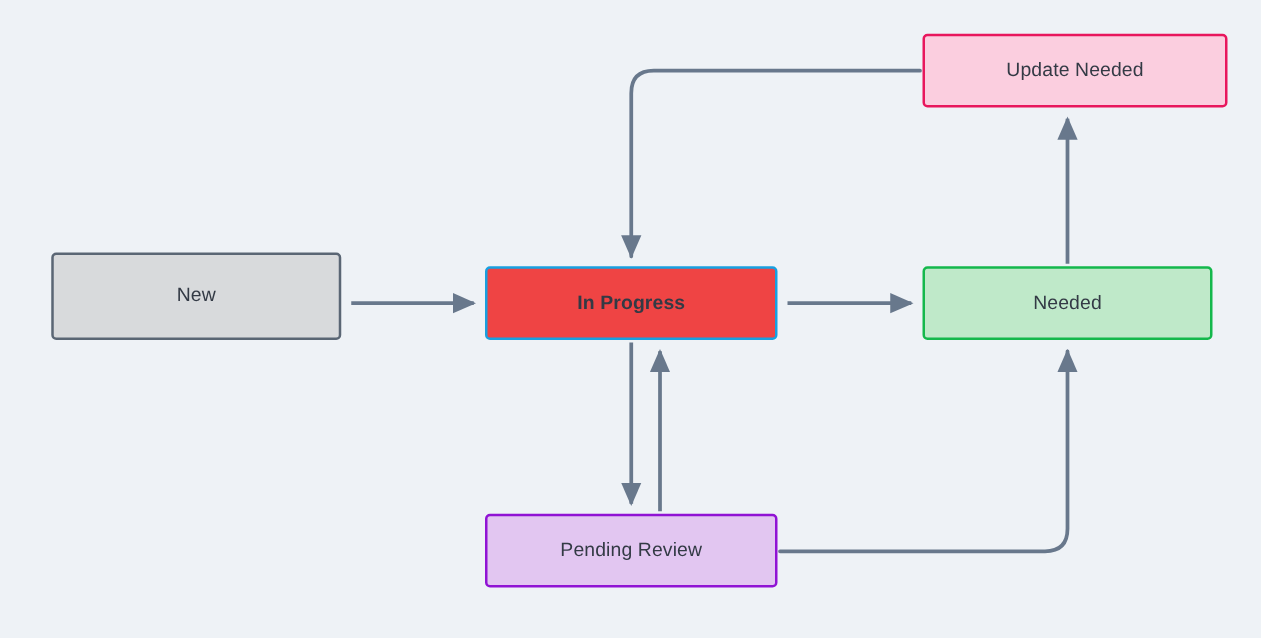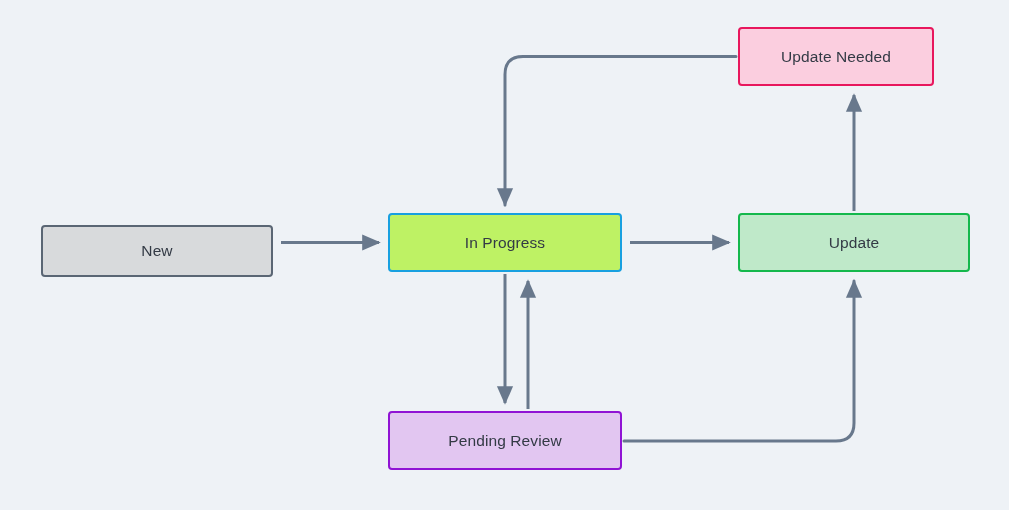--- a/index.html
+++ b/index.html
@@ -38,24 +38,24 @@
     font-size: 15.5px;
     letter-spacing: 0.1px;
     color: #333a45;
     z-index: 2;
   }
   .node-label {
     line-height: 1;
     white-space: nowrap;
   }
   
-  #node-new            { left: 41px;  top: 225px; width: 232px; height: 52px; }
+  #node-new            { left: 41px;  top: 202px; width: 232px; height: 70px; }
   #node-in-progress    { left: 388px; top: 213px; width: 234px; height: 59px; }
   #node-ready          { left: 738px; top: 213px; width: 232px; height: 59px; }
-  #node-update-needed  { left: 738px; top: 27px;  width: 196px; height: 59px; }
+  #node-update-needed  { left: 738px; top: 27px;  width: 244px; height: 59px; }
   #node-pending-review { left: 388px; top: 411px; width: 234px; height: 59px; align-items: center; }
 </style>
 </head>
 <body>
 
 <div id="canvas">
 
   <svg id="edges" viewBox="0 0 1009 510" width="1009" height="510" xmlns="http://www.w3.org/2000/svg">
     <defs>
       <marker id="arrowhead" markerWidth="7" markerHeight="7" refX="5.6" refY="3.1" orient="auto" markerUnits="strokeWidth">
@@ -89,26 +89,26 @@
 
     <g>
       <path d="M 624,441 L 836,441 Q 854,441 854,423 L 854,281" fill="none" stroke="#68788c" stroke-width="3" stroke-linecap="round" stroke-linejoin="round" marker-end="url(#arrowhead)"></path>
     </g>
   </svg>
 
   <div class="node" id="node-new" style="background:#d8dadc; border-color:#5a6674;">
     <span class="node-label">New</span>
   </div>
 
-  <div class="node" id="node-in-progress" style="background:#bef264; border-color:#18a0e0;">
+  <div class="node" id="node-in-progress" style="background:#ef4444; border-color:#18a0e0;font-weight:bold;">
     <span class="node-label">In Progress</span>
   </div>
 
   <div class="node" id="node-ready" style="background:#bfe9c9; border-color:#14b84c;">
-    <span class="node-label">Update</span>
+    <span class="node-label">Needed</span>
   </div>
 
   <div class="node" id="node-update-needed" style="background:#fbcedf; border-color:#e8175d;">
     <span class="node-label">Update Needed</span>
   </div>
 
   <div class="node" id="node-pending-review" style="background:#e2c6f1; border-color:#9013d4;">
     <span class="node-label">Pending Review</span>
   </div>
 

